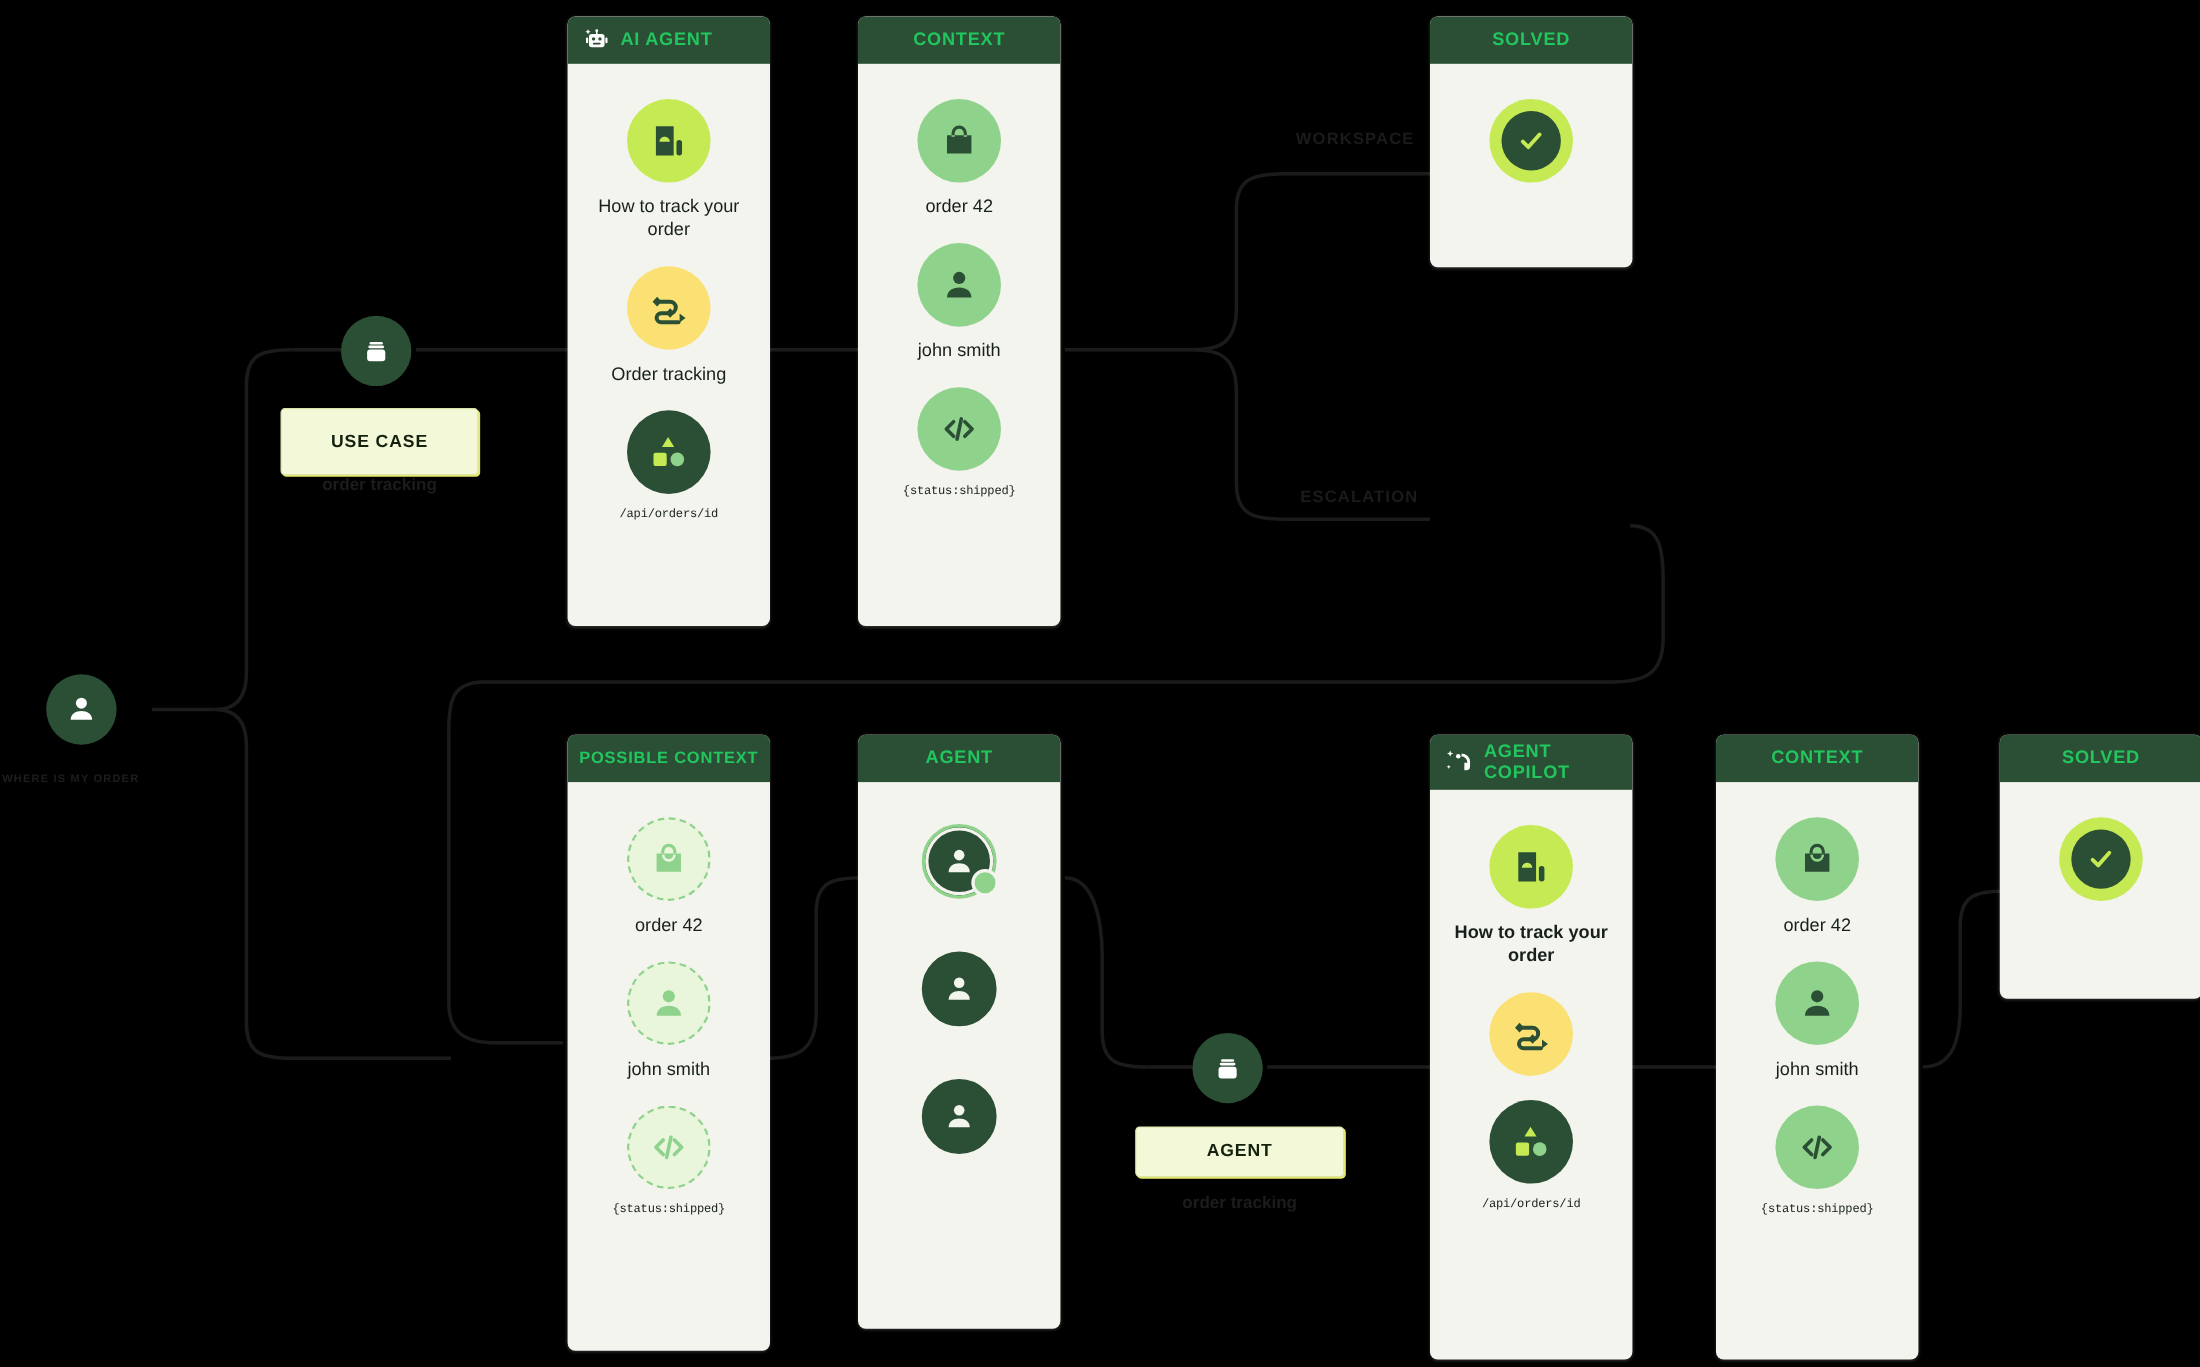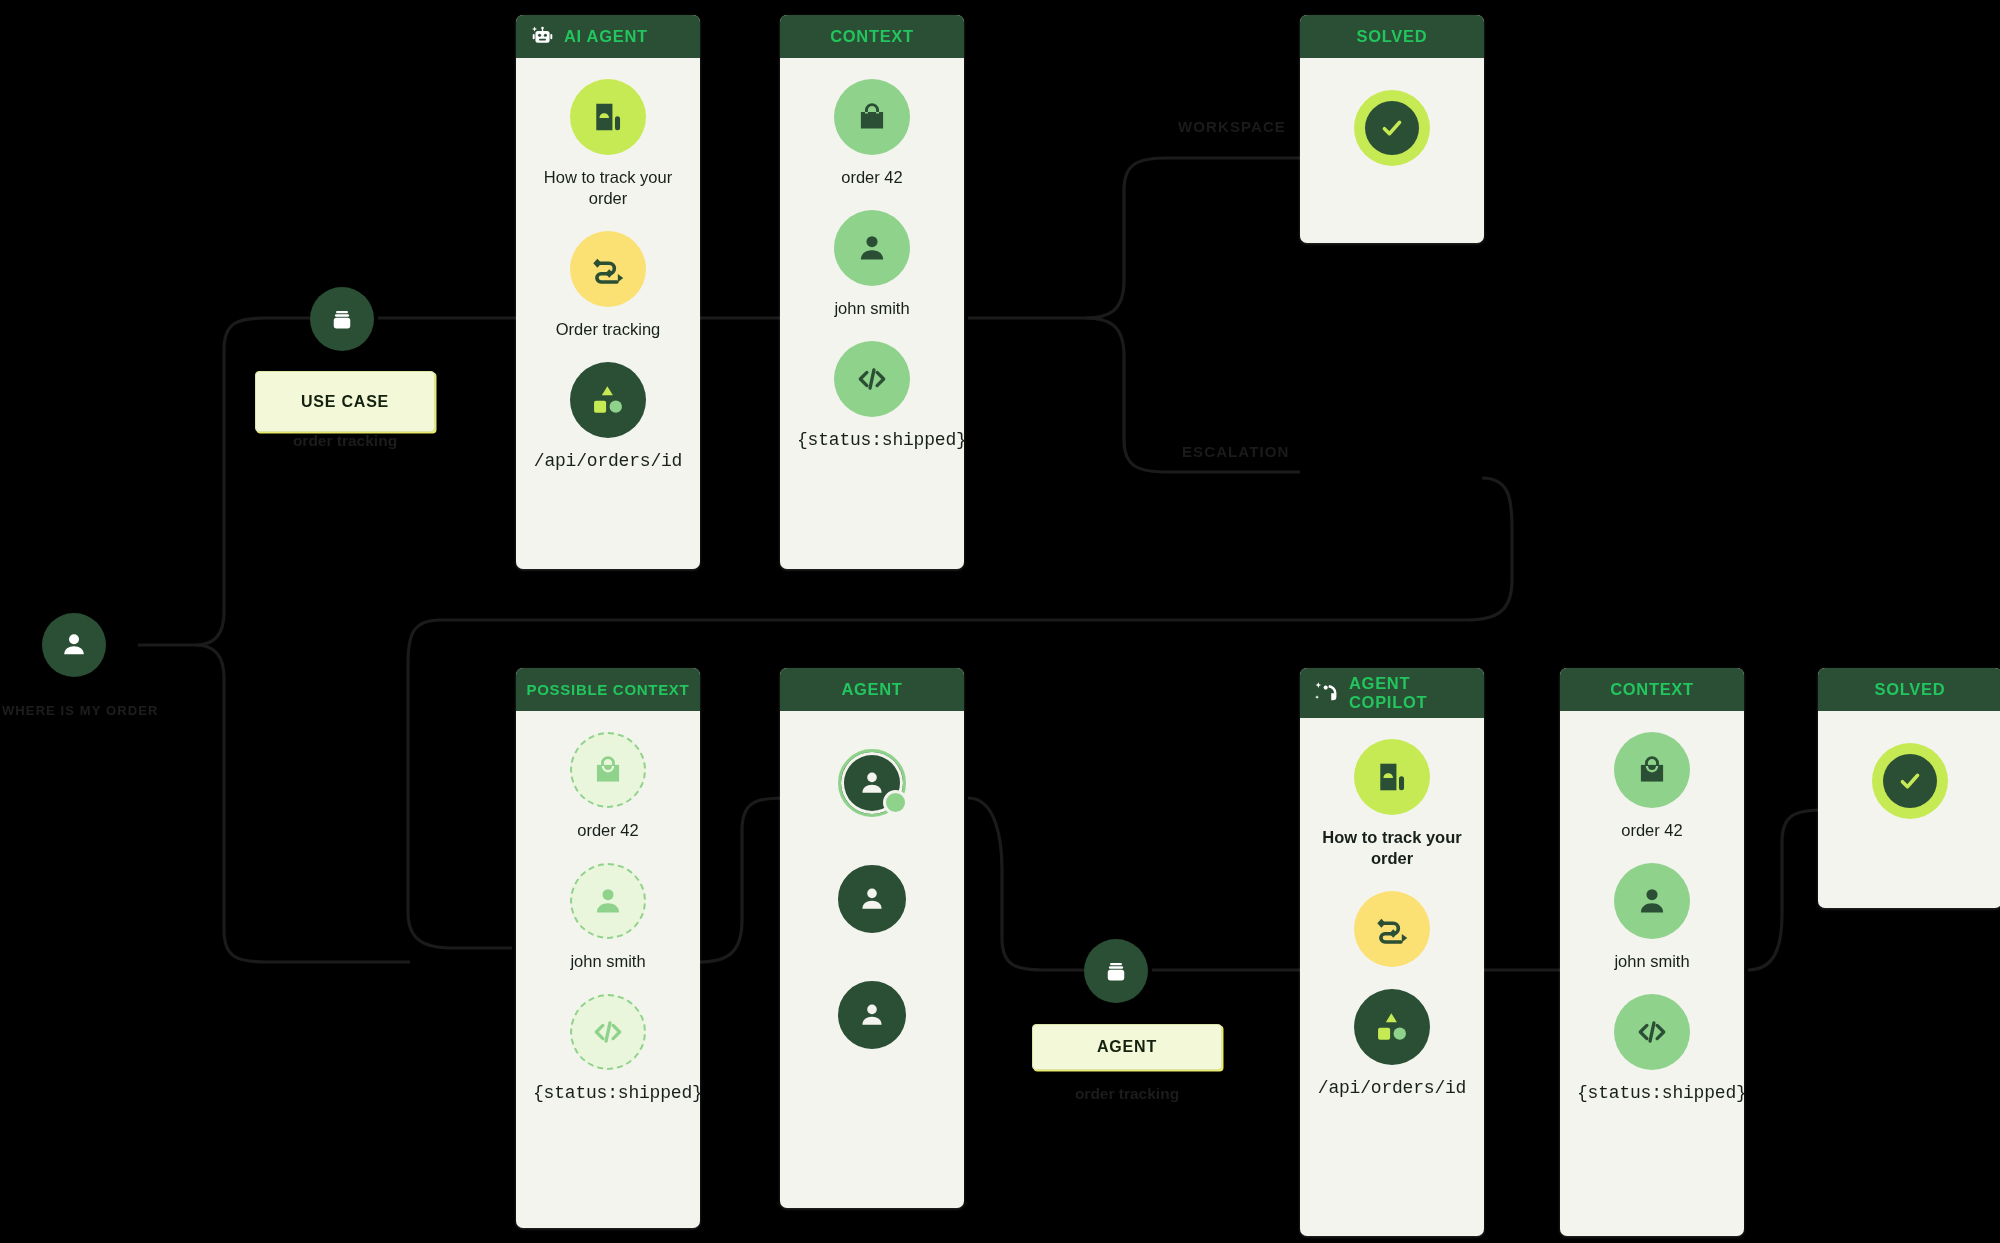--- a/index.html
+++ b/index.html
@@ -33,21 +33,21 @@
     text-align:center;
   }
   .card-head .htxt {
     font-size:16.5px; font-weight:700; letter-spacing:.7px; line-height:1.14;
     white-space:pre-line;
   }
   .card-head.with-icon { justify-content:flex-start; padding-left:14px; }
   .card-body {
     flex:1;
     display:flex; flex-direction:column; align-items:center;
-    padding:21px 10px 16px;
+    padding:32px 10px 16px;
     gap:0;
   }
 
   
   .item { display:flex; flex-direction:column; align-items:center; width:100%; }
   .item + .item { margin-top:22px; }
   .bubble {
     width:76px; height:76px; border-radius:50%;
     display:flex; align-items:center; justify-content:center;
     position:relative;
@@ -62,21 +62,21 @@
   }
   .bubble svg { display:block; }
   .label {
     margin-top:12px;
     font-size:16.5px; color:#17201a; text-align:center; line-height:1.28;
     font-weight:400;
     max-width:140px;
   }
   .label.mono {
     font-family:"Liberation Mono", monospace;
-    font-size:18px; letter-spacing:-.2px; max-width:150px;
+    font-size:11px; letter-spacing:-.2px; max-width:150px;
   }
   .label.bold { font-weight:700; }
 
   
   .avatar {
     width:68px; height:68px; border-radius:50%;
     background:#2b4f34; border:3px solid #2b4f34;
     display:flex; align-items:center; justify-content:center;
     position:relative;
   }
@@ -89,21 +89,21 @@
 
   
   .node {
     position:absolute;
     width:64px; height:64px; border-radius:50%;
     background:#2b4f34;
     display:flex; align-items:center; justify-content:center;
   }
   .node-caption {
     position:absolute;
-    font-size:13px; font-weight:700; letter-spacing:1.1px;
+    font-size:10px; font-weight:700; letter-spacing:1.1px;
     color:#1e1e1e;
     white-space:nowrap;
   }
 
   
   .pill {
     position:absolute;
     background:#f2f8d8;
     border:1.5px solid #d9e6a8;
     border-radius:4px;

